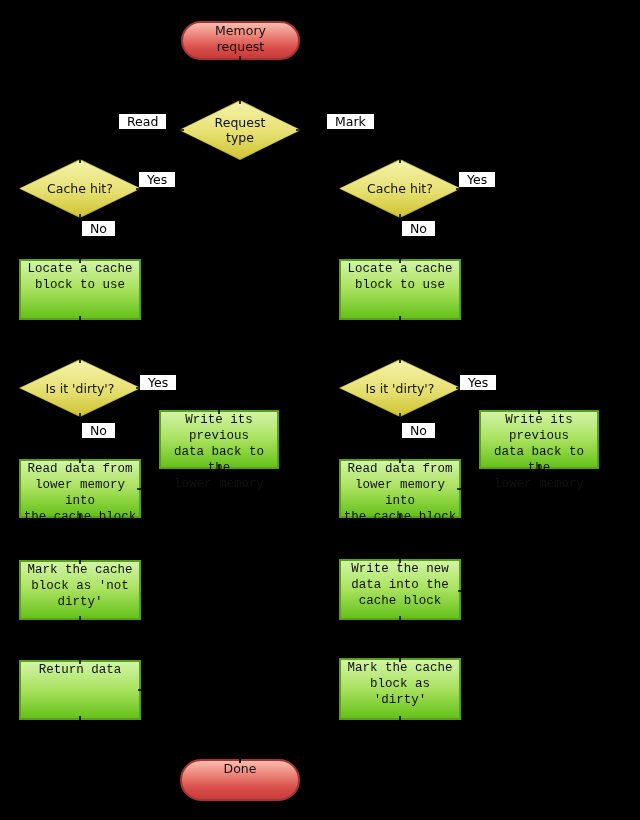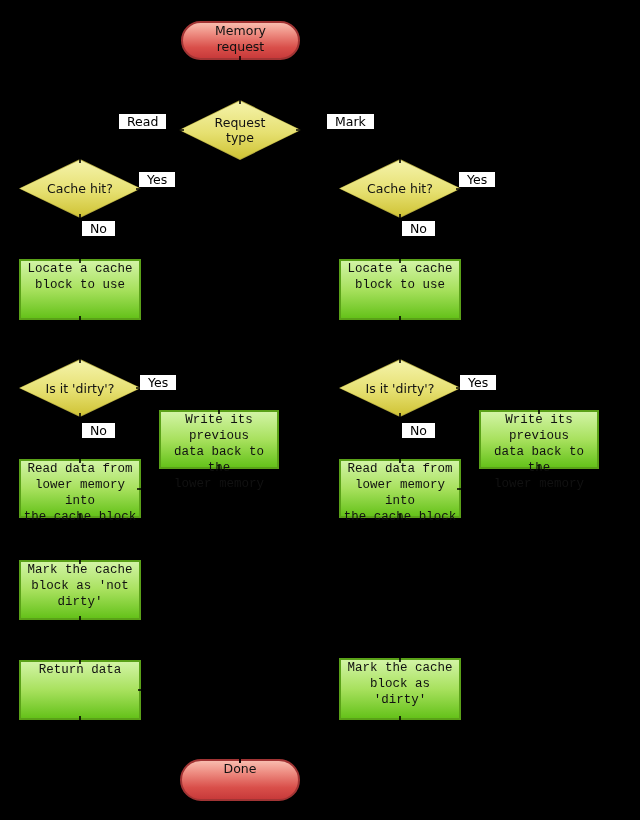--- a/index.html
+++ b/index.html
@@ -122,20 +122,25 @@
 data back to the
 lower memory</span>
   </div>
 
   <div class="node process" style="left:339px;top:459px;width:122px;height:59px">
     <span class="node-label">Read data from
 lower memory into
 the cache block</span>
   </div>
 
+  <div class="node process" style="left:339px;top:559px;width:122px;height:61px">
+    <span class="node-label">Write the new
+data into the
+cache block</span>
+  </div>
 
   <div class="node process" style="left:339px;top:658px;width:122px;height:62px">
     <span class="node-label">Mark the cache
 block as 'dirty'</span>
   </div>
 
   <div class="node terminal" style="left:180px;top:759px;width:120px;height:42px">
     <span class="node-label">Done</span>
   </div>
 

